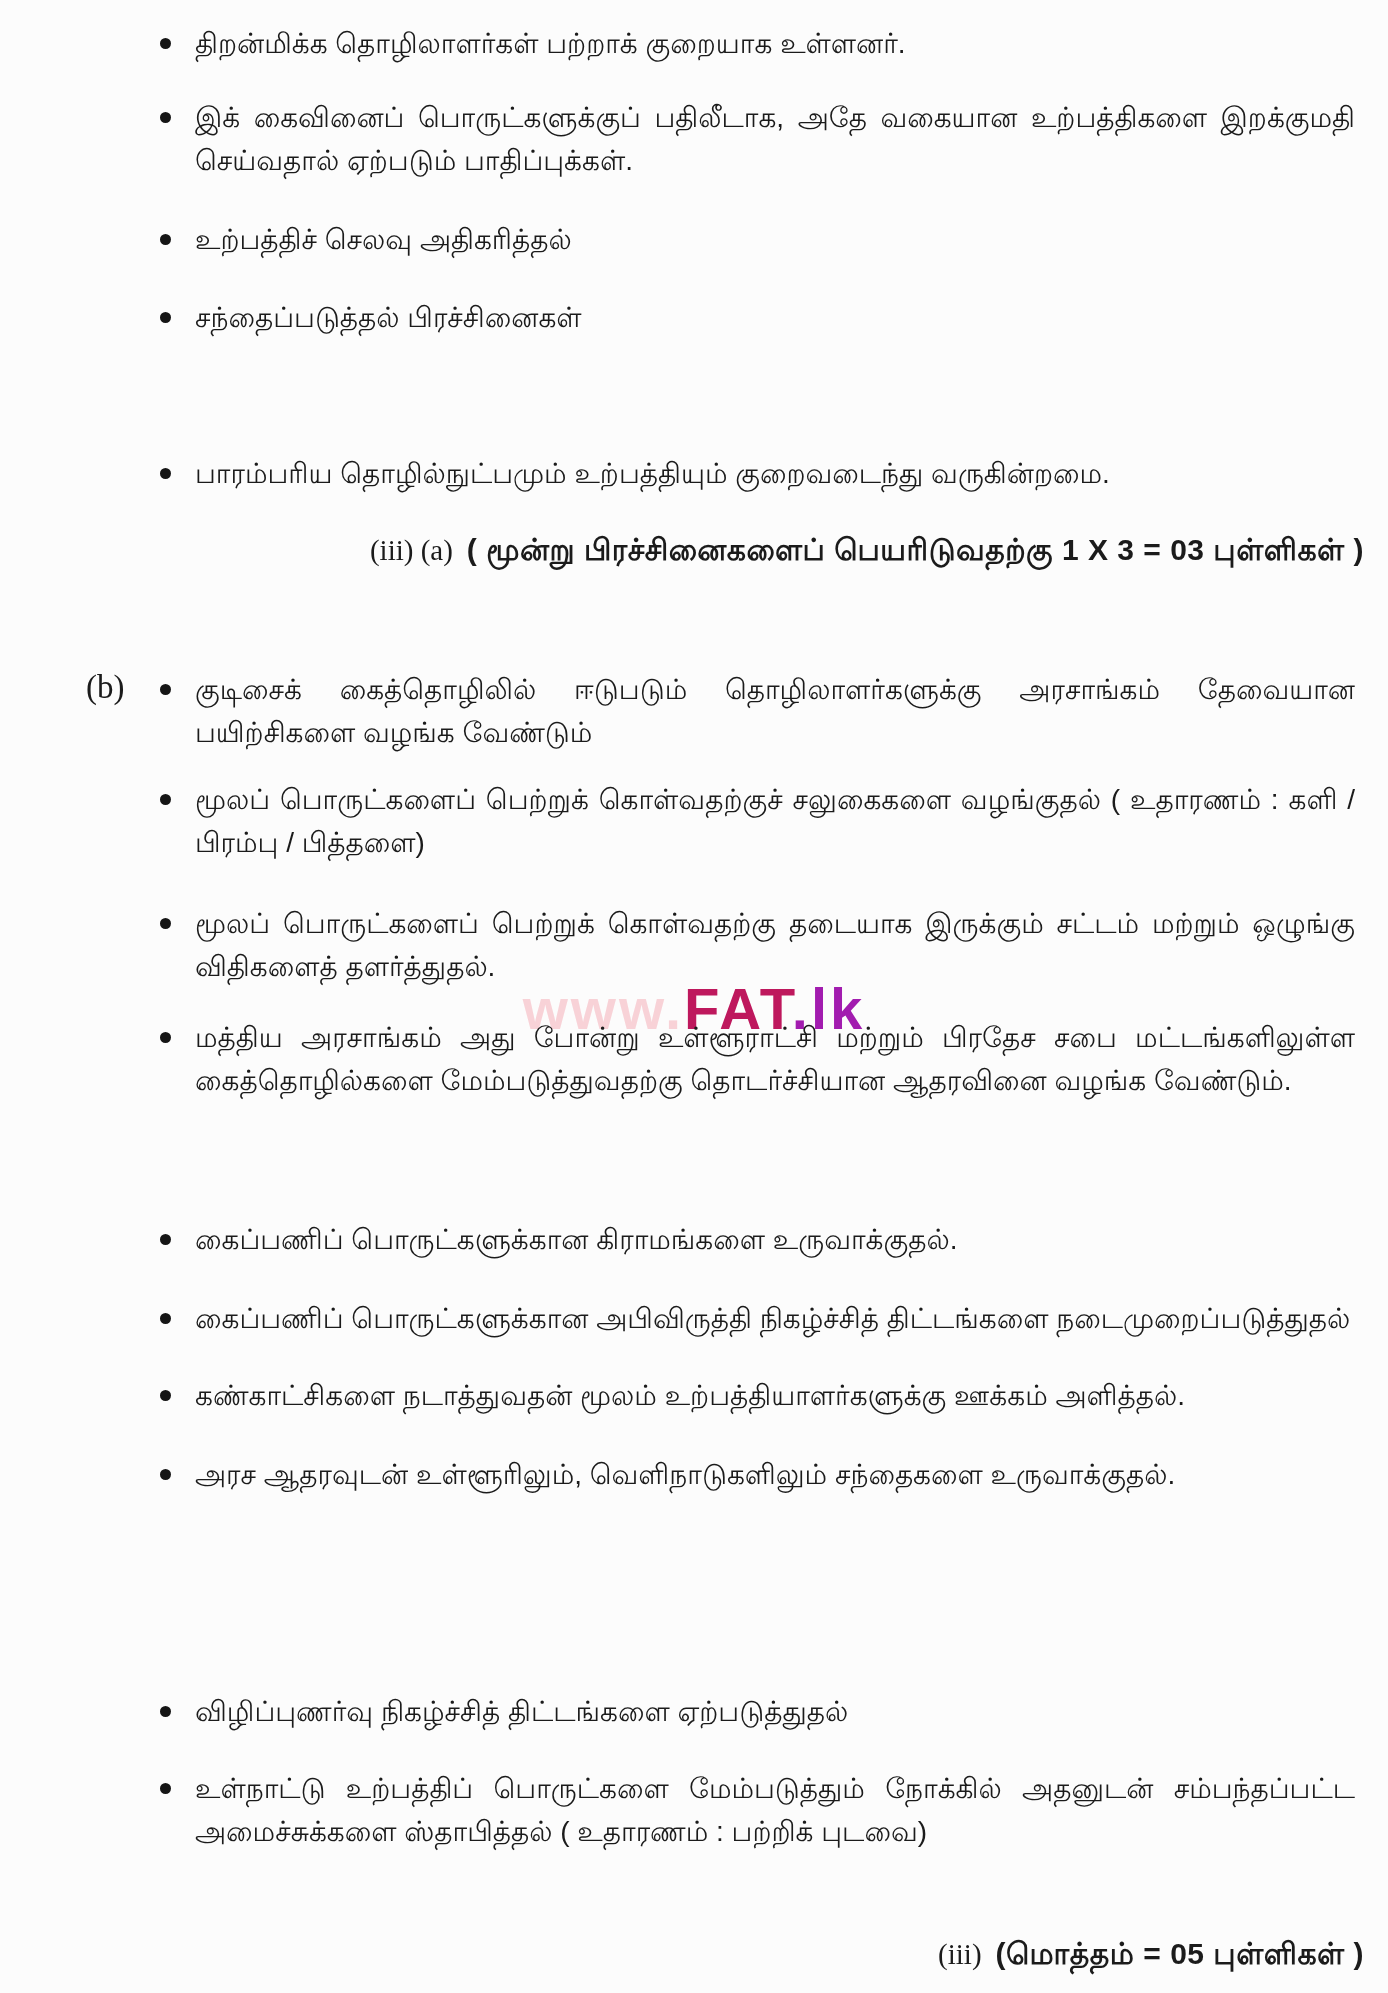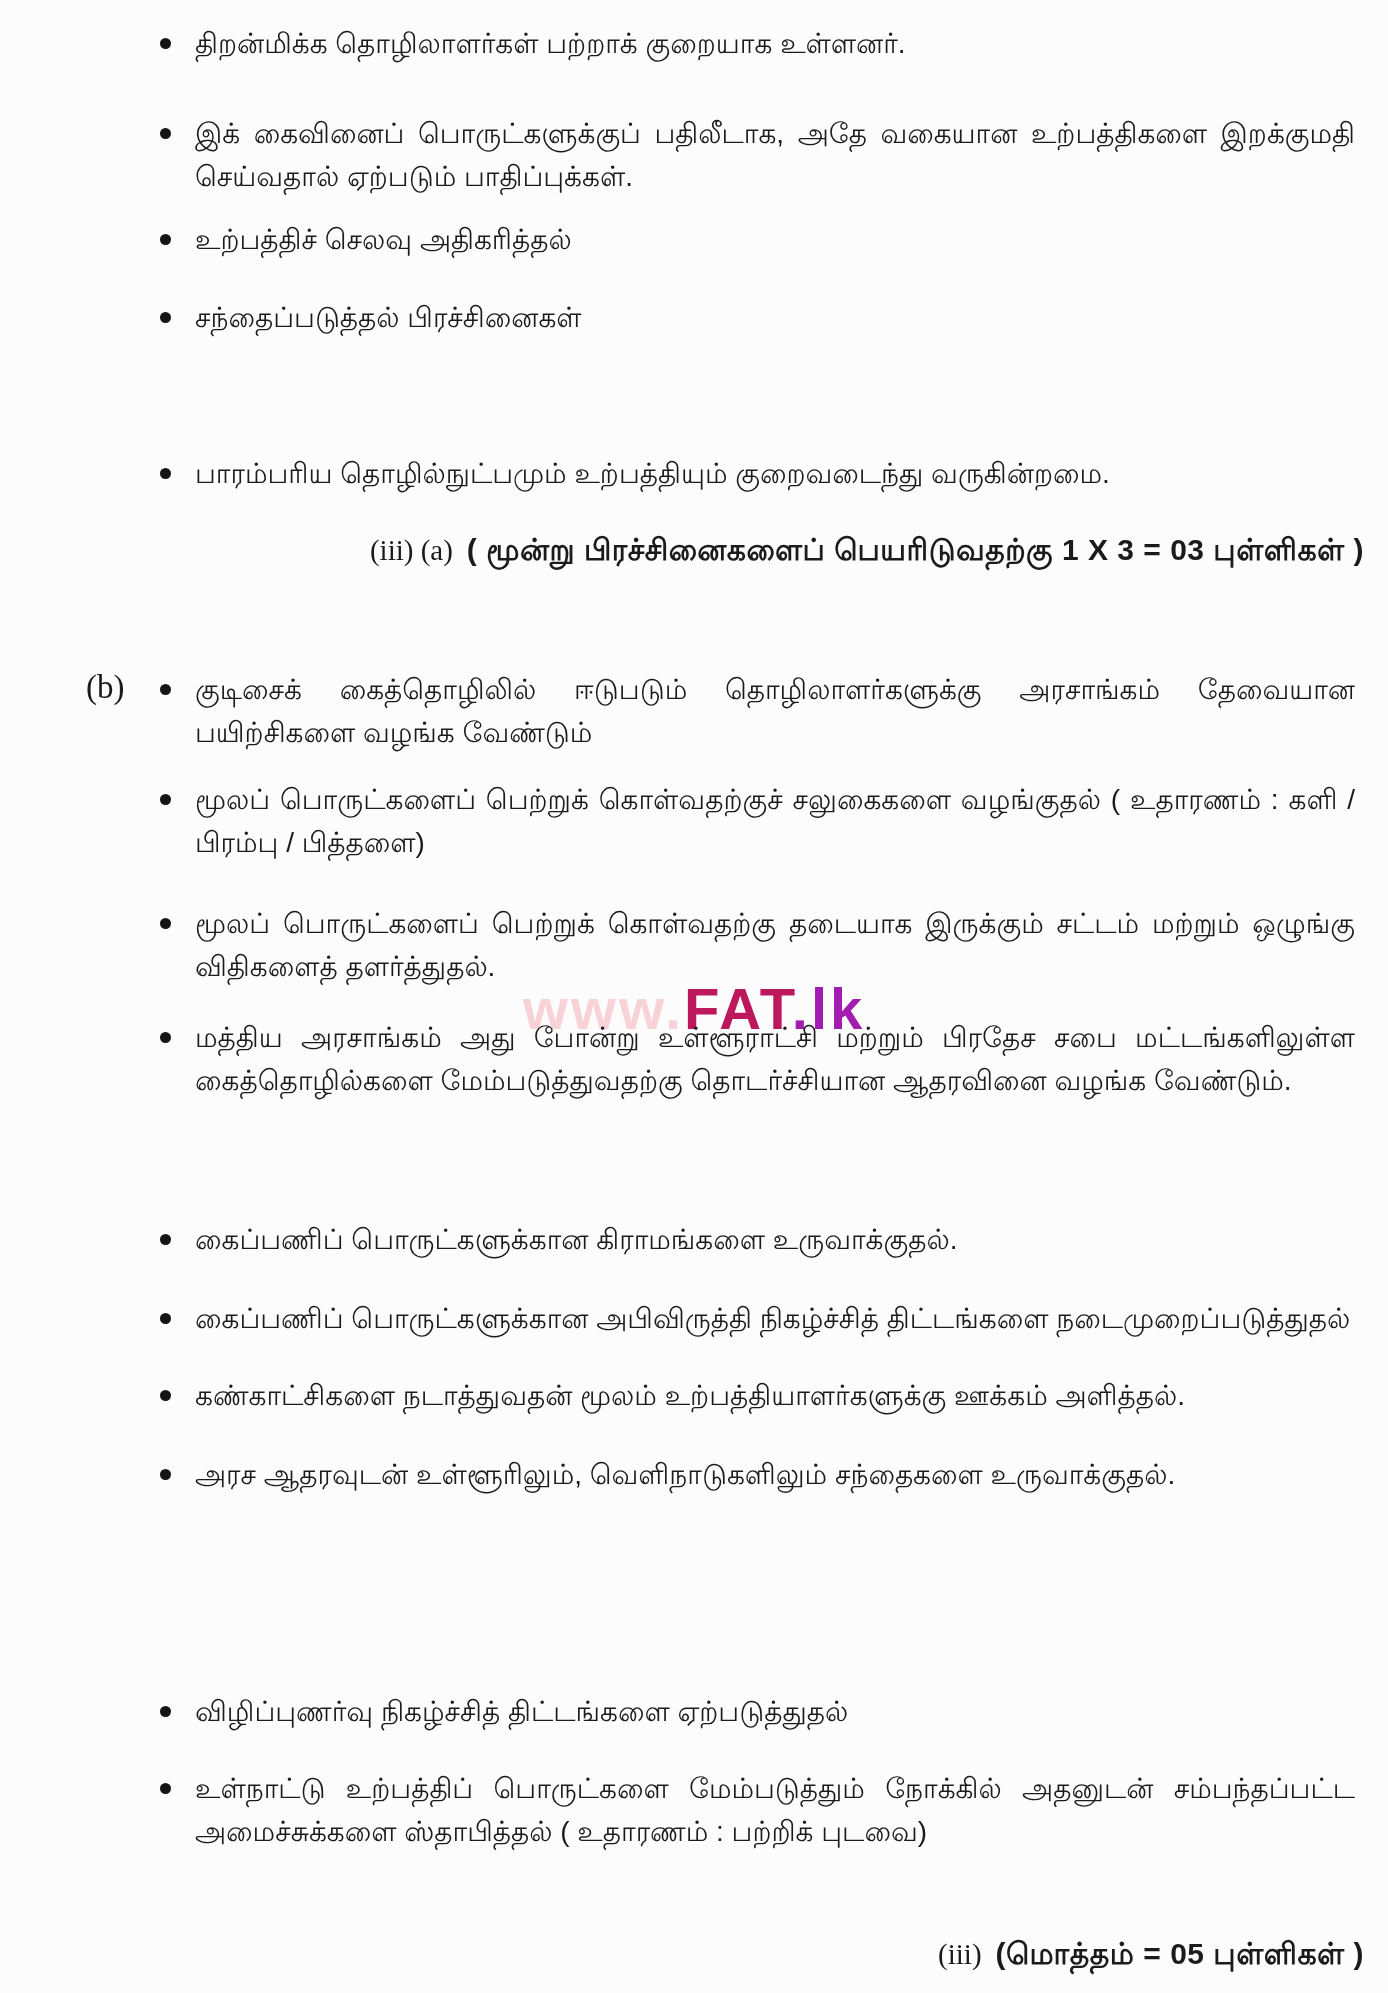--- a/index.html
+++ b/index.html
@@ -80,21 +80,21 @@
 </style>
 </head>
 <body>
 
 <div class="page">
 
   <div class="bullet-item one" style="top:22px">
     <span class="dot"></span>
     <div class="btext">திறன்மிக்க தொழிலாளர்கள் பற்றாக் குறையாக உள்ளனர்.</div>
   </div>
-  <div class="bullet-item two" style="top:112px">
+  <div class="bullet-item two" style="top:96px">
     <span class="dot"></span>
     <div class="btext">இக் கைவினைப் பொருட்களுக்குப் பதிலீடாக, அதே வகையான உற்பத்திகளை இறக்குமதி செய்வதால் ஏற்படும் பாதிப்புக்கள்.</div>
   </div>
   <div class="bullet-item one" style="top:218px">
     <span class="dot"></span>
     <div class="btext">உற்பத்திச் செலவு அதிகரித்தல்</div>
   </div>
   <div class="bullet-item one" style="top:296px">
     <span class="dot"></span>
     <div class="btext">சந்தைப்படுத்தல் பிரச்சினைகள்</div>

